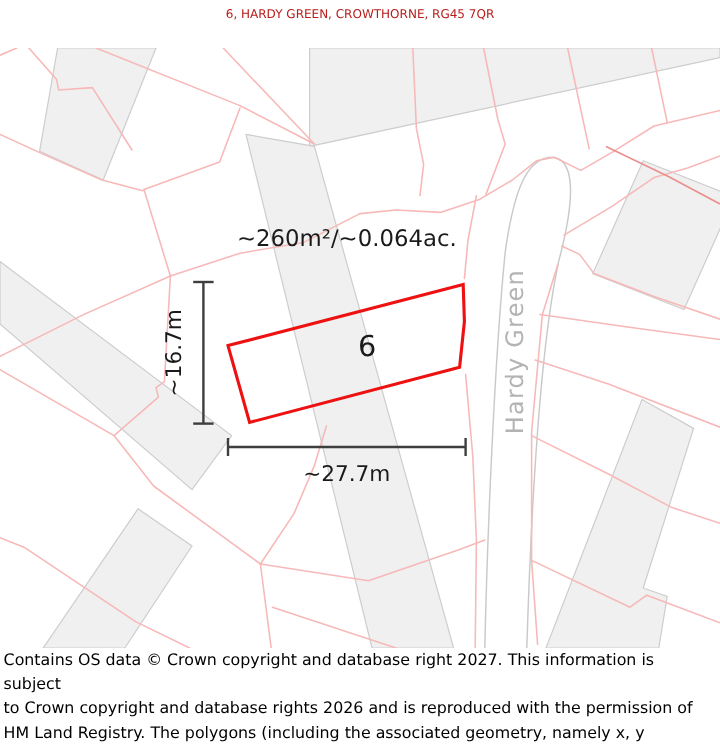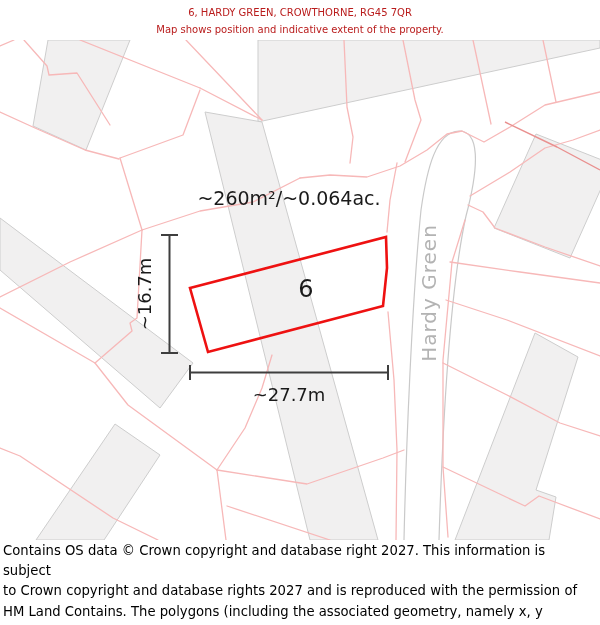--- a/index.html
+++ b/index.html
@@ -21,21 +21,20 @@
   .maplabel{fill:var(--label-text);}
   .street{fill:var(--street-text);letter-spacing:1px;}
 </style>
 </head>
 <body>
 
 <div id="page">
 
   <div id="titleblock">
     <div>6, HARDY GREEN, CROWTHORNE, RG45 7QR</div>
-    <div>Map shows position and indicative extent of the property.</div>
   </div>
 
   <div id="mapwrap">
     <svg width="600" height="500" viewBox="0 40 600 500" xmlns="http://www.w3.org/2000/svg">
 
       <g>
         <polygon class="bld" points="33,126 86,150 130,40 48,40"></polygon>
         <polygon class="bld" points="258,40 258,122 600,48 600,40"></polygon>
         <polygon class="bld" points="205,112 262,122 378,540 310,540"></polygon>
         <polygon class="bld" points="0,218 193,363 160,408 0,270"></polygon>
@@ -103,19 +102,19 @@
       <text class="maplabel" x="289" y="205" font-size="19" text-anchor="middle">~260m²/~0.064ac.</text>
       <text class="maplabel" x="306" y="297" font-size="24" text-anchor="middle">6</text>
       <text class="maplabel" x="151" y="294" font-size="18" text-anchor="middle" transform="rotate(-90 151 294)">~16.7m</text>
       <text class="maplabel" x="289" y="401" font-size="18" text-anchor="middle">~27.7m</text>
       <text class="street" x="436" y="293" font-size="20" text-anchor="middle" transform="rotate(-90 436 293)">Hardy Green</text>
     </svg>
   </div>
 
   <div id="footer">
     <div>Contains OS data © Crown copyright and database right 2027. This information is subject</div>
-    <div>to Crown copyright and database rights 2027 and is reproduced with the permission of</div>
-    <div>HM Land Contains. The polygons (including the associated geometry, namely x, y</div>
+    <div>to Crown copyright and database rights 2026 and is reproduced with the permission of</div>
+    <div>HM Land Registry. The polygons (including the associated geometry, namely x, y</div>
     <div>co-ordinates) are subject to Crown copyright and database rights 2023 Ordnance Survey</div>
 
   </div>
 
 </div>
 
 </body></html>

